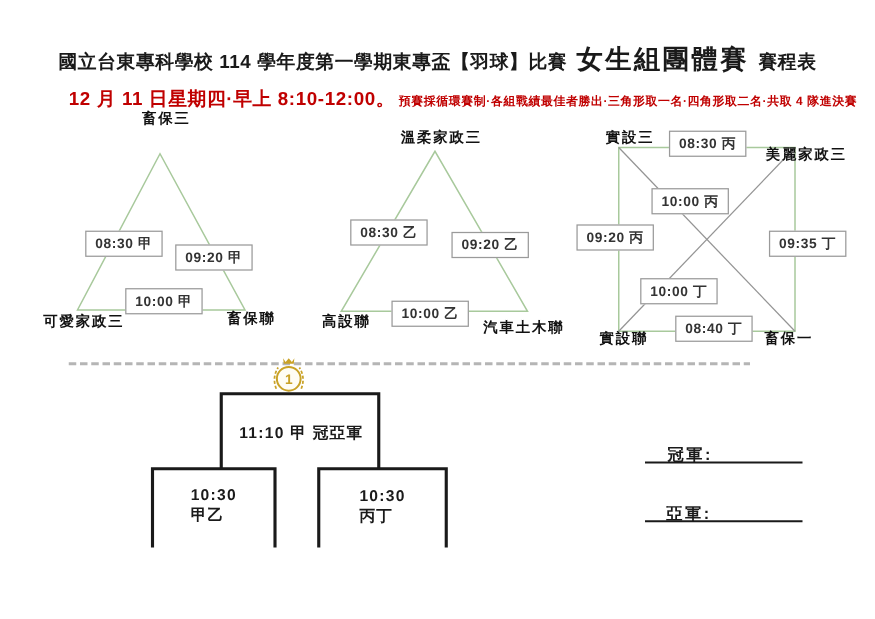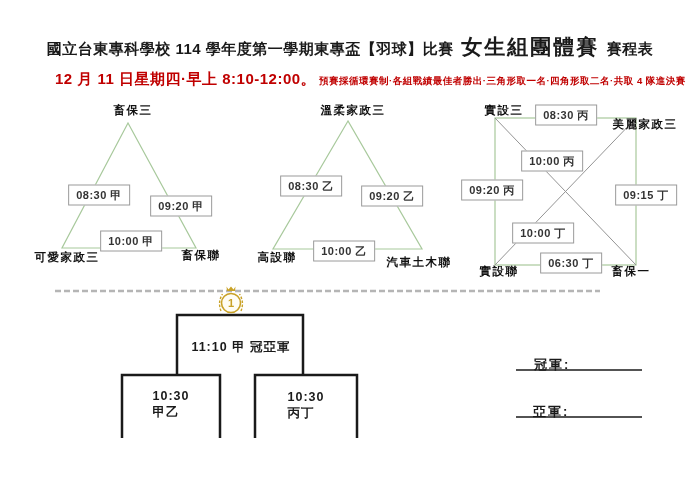--- a/index.html
+++ b/index.html
@@ -58,42 +58,42 @@
       <path d="M177,375 L177,315 L303,315 L303,375"></path>
       <path d="M122,438 L122,375 L220,375 L220,438"></path>
       <path d="M255,438 L255,375 L357,375 L357,438"></path>
     </g>
     <g stroke="#1a1a1a" stroke-width="1.5">
       <line x1="516" y1="370" x2="642" y2="370"></line>
       <line x1="516" y1="417" x2="642" y2="417"></line>
     </g>
   </svg>
 
-  <div class="abs team" style="left:133px;top:110px">畜保三</div>
+  <div class="abs team" style="left:133px;top:95px">畜保三</div>
   <div class="abs mbox" style="left:99px;top:195px">08:30 甲</div>
-  <div class="abs mbox" style="left:181px;top:206px">09:20 甲</div>
+  <div class="abs mbox" style="left:171px;top:206px">09:20 甲</div>
   <div class="abs mbox" style="left:131px;top:241px">10:00 甲</div>
   <div class="abs team" style="left:67px;top:257px">可愛家政三</div>
   <div class="abs team" style="left:201px;top:255px">畜保聯</div>
 
   <div class="abs team" style="left:353px;top:110px">溫柔家政三</div>
   <div class="abs mbox" style="left:311px;top:186px">08:30 乙</div>
   <div class="abs mbox" style="left:392px;top:196px">09:20 乙</div>
   <div class="abs mbox" style="left:344px;top:251px">10:00 乙</div>
   <div class="abs team" style="left:277px;top:257px">高設聯</div>
   <div class="abs team" style="left:419px;top:262px">汽車土木聯</div>
 
   <div class="abs team" style="left:504px;top:110px">實設三</div>
   <div class="abs team" style="left:645px;top:124px">美麗家政三</div>
   <div class="abs mbox" style="left:566px;top:115px">08:30 丙</div>
   <div class="abs mbox" style="left:552px;top:161px">10:00 丙</div>
   <div class="abs mbox" style="left:492px;top:190px">09:20 丙</div>
-  <div class="abs mbox" style="left:646px;top:195px">09:15 丁</div>
+  <div class="abs mbox" style="left:646px;top:195px">09:35 丁</div>
   <div class="abs mbox" style="left:543px;top:233px">10:00 丁</div>
-  <div class="abs mbox" style="left:571px;top:263px">06:30 丁</div>
+  <div class="abs mbox" style="left:571px;top:263px">08:40 丁</div>
   <div class="abs team" style="left:499px;top:271px">實設聯</div>
   <div class="abs team" style="left:631px;top:271px">畜保一</div>
 
   <svg class="medal" width="30" height="33" viewBox="0 0 30 33">
     <path d="M10.5,2.5 L12.5,5.5 L15,2.5 L17.5,5.5 L19.5,2.5 L19,7 L11,7 Z" fill="#c9a227"></path>
     <circle cx="15" cy="19" r="9.5" fill="#fffdf4" stroke="#c9a227" stroke-width="1.6"></circle>
     <path d="M5,27 Q1.5,18 6.5,10" fill="none" stroke="#c9a227" stroke-width="1.4" stroke-dasharray="2.5,1.6"></path>
     <path d="M25,27 Q28.5,18 23.5,10" fill="none" stroke="#c9a227" stroke-width="1.4" stroke-dasharray="2.5,1.6"></path>
     <text x="15" y="23" text-anchor="middle" font-size="11" font-weight="bold" fill="#c9a227" font-family="Liberation Sans, DejaVu Sans, sans-serif">1</text>
   </svg>

